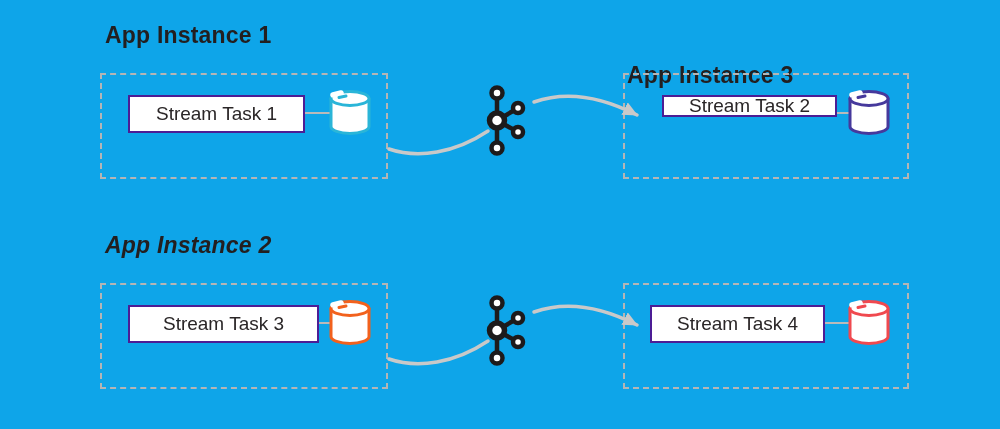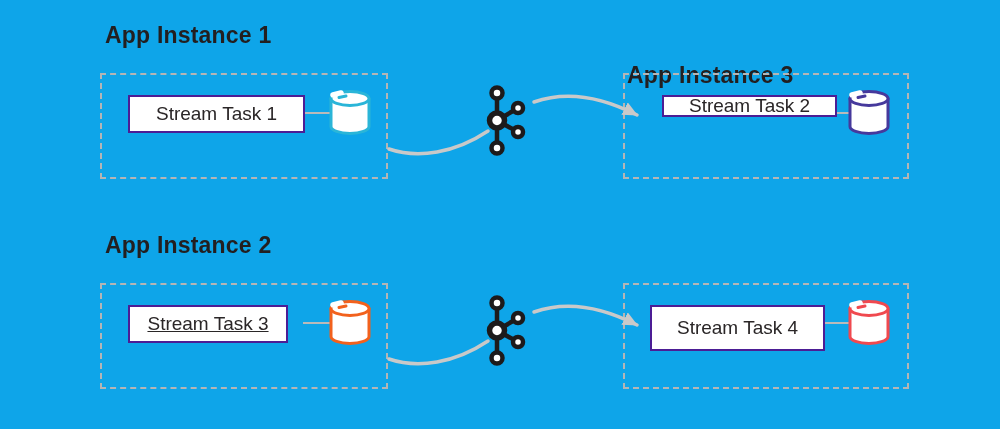--- a/index.html
+++ b/index.html
@@ -23,42 +23,42 @@
   .cyl{position:absolute;width:46px;height:45px;}
   .overlay{position:absolute;left:0;top:0;pointer-events:none;}
 </style>
 </head>
 <body>
 
 <div class="canvas">
 
   <h2 class="inst-title" style="left:105px;top:22px;">App Instance 1</h2>
   <h2 class="inst-title" style="left:627px;top:22px;margin-top:40px;">App Instance 3</h2>
-  <h2 class="inst-title" style="left:105px;top:232px;">App Instance 2</h2>
+  <h2 class="inst-title" style="left:105px;top:232px;font-style:italic;">App Instance 2</h2>
 
   <div class="dashed-box" style="left:100px;top:73px;width:288px;height:106px;"></div>
   <div class="dashed-box" style="left:623px;top:73px;width:286px;height:106px;"></div>
   <div class="dashed-box" style="left:100px;top:283px;width:288px;height:106px;"></div>
   <div class="dashed-box" style="left:623px;top:283px;width:286px;height:106px;"></div>
 
   <div class="connector" style="left:303px;top:112px;width:28px;"></div>
   <div class="connector" style="left:823px;top:112px;width:27px;"></div>
   <div class="connector" style="left:303px;top:322px;width:28px;"></div>
   <div class="connector" style="left:823px;top:322px;width:27px;"></div>
 
   <div class="task-box" style="left:128px;top:95px;width:177px;height:38px;">
     <span>Stream Task 1</span>
   </div>
   <div class="task-box" style="left:650px;top:95px;width:175px;height:22px;margin-left:12px;">
     <span>Stream Task 2</span>
   </div>
-  <div class="task-box" style="left:128px;top:305px;width:160px;height:38px;text-decoration:underline;">
+  <div class="task-box" style="left:128px;top:305px;width:191px;height:38px;">
     <span>Stream Task 3</span>
   </div>
-  <div class="task-box" style="left:650px;top:305px;width:175px;height:46px;">
+  <div class="task-box" style="left:650px;top:305px;width:175px;height:38px;">
     <span>Stream Task 4</span>
   </div>
 
   <svg class="cyl" style="left:327px;top:90px;" viewBox="0 0 46 45">
     <g fill="#ffffff" stroke-width="3" stroke-linecap="round" stroke="#2ab5d8">
       <path d="M 4 8.5 v 28 a 19 7 0 0 0 38 0 v -28"></path>
       <ellipse cx="23" cy="8.5" rx="19" ry="7"></ellipse>
       <line x1="6" y1="5" x2="14" y2="3" stroke="#ffffff" stroke-width="5.5"></line>
       <line x1="12" y1="7.5" x2="19" y2="6" stroke-width="3"></line>
     </g>

